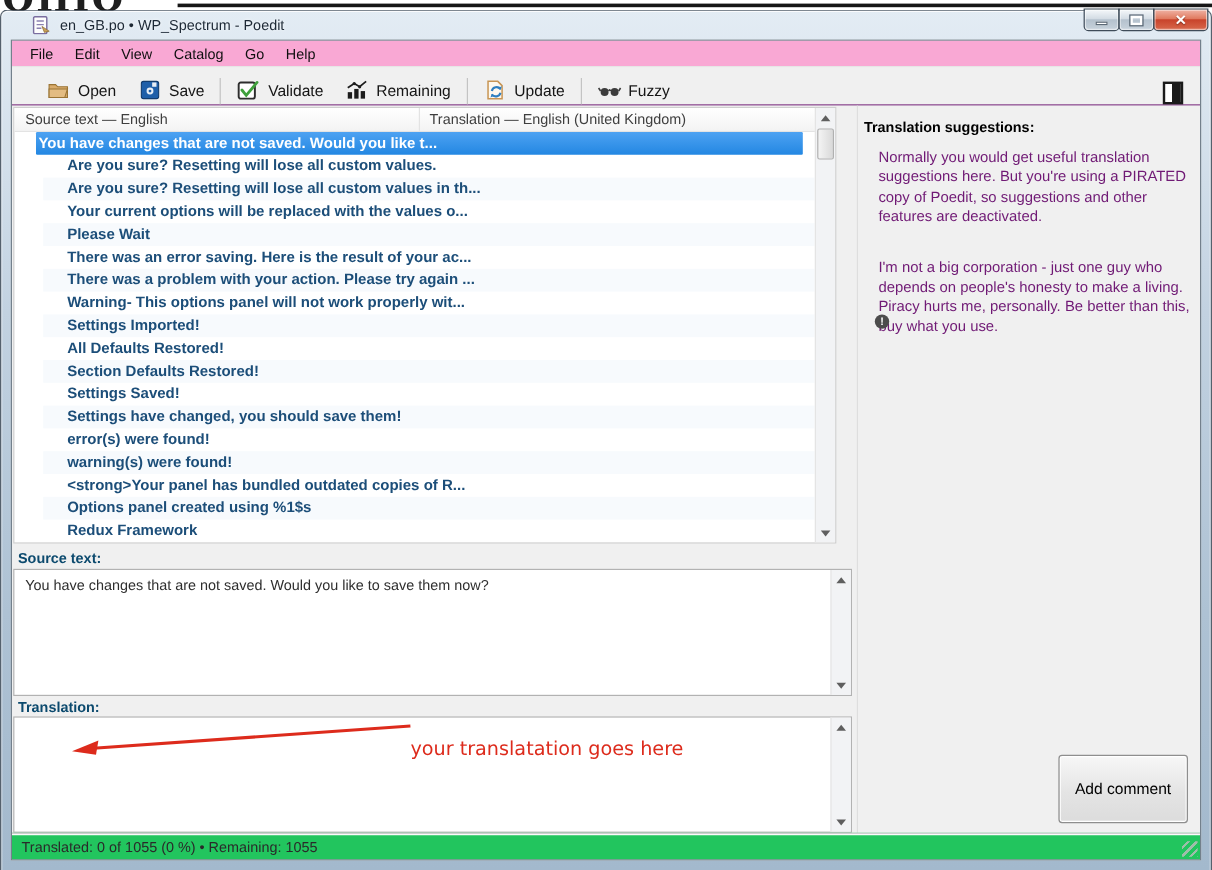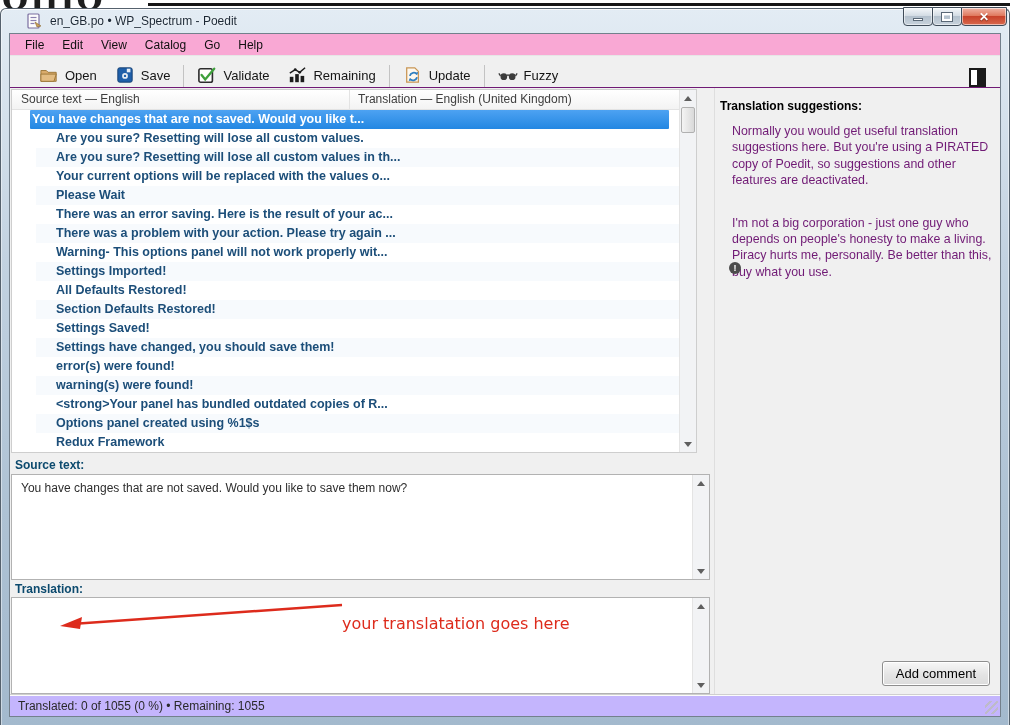--- a/index.html
+++ b/index.html
@@ -84,27 +84,27 @@
   .box-value { padding:6px 26px 0 9px; font-size:12px; color:#2e2e2e; }
   .annotation-svg { position:absolute; left:0; top:0; width:680px; height:95px; }
 
   .sidebar { position:absolute; top:0; left:704px; right:0; bottom:0; border-left:1px solid #dedede; }
   .sugg-title { padding:11px 17px 0 5px; font-size:12px; font-weight:bold; color:#000; }
   .sugg-para { margin:10px 14px 0 17px; width:262px; font-size:12.4px; line-height:1.32; color:#701a75; }
   .sugg-para.second { margin-top:26px; }
   .sugg-icon { position:absolute; left:14px; top:174px; width:12px; height:12px; border-radius:50%;
     background:#4c4c4c; color:#fff; font-size:9px; font-weight:bold; line-height:12px; text-align:center; }
   .add-comment-btn {
-    position:absolute; right:10px; bottom:8px; padding:4px 13px; font-size:13px; color:#000;
+    position:absolute; right:10px; bottom:8px; padding:20px 13px; font-size:13px; color:#000;
     background:linear-gradient(#f7f7f7, #e4e4e4 55%, #dcdcdc); border:1px solid #8e8e8e; border-radius:3px;
     box-shadow:inset 0 0 0 1px #fff; font-family:"Liberation Sans", sans-serif;
   }
 
   
-  .statusbar { position:absolute; left:0; right:0; bottom:0; height:22px; background:#c4b5fd; border-top:1px solid #cfcfcf; box-shadow:inset 0 1px 0 #fbfbfb; }
+  .statusbar { position:absolute; left:0; right:0; bottom:0; height:22px; background:#22c55e; border-top:1px solid #cfcfcf; box-shadow:inset 0 1px 0 #fbfbfb; }
   .status-text { position:absolute; left:8px; top:4px; font-size:12px; color:#2a2a2a; }
   .resize-grip { position:absolute; right:2px; bottom:2px; width:13px; height:13px;
     background:repeating-linear-gradient(135deg, transparent 0 3px, #bcbcbc 3px 5px); opacity:.8; }
 
   .icon16 { width:20px; height:18px; display:block; }
 </style>
 </head>
 <body>
 
 <div class="stage">

